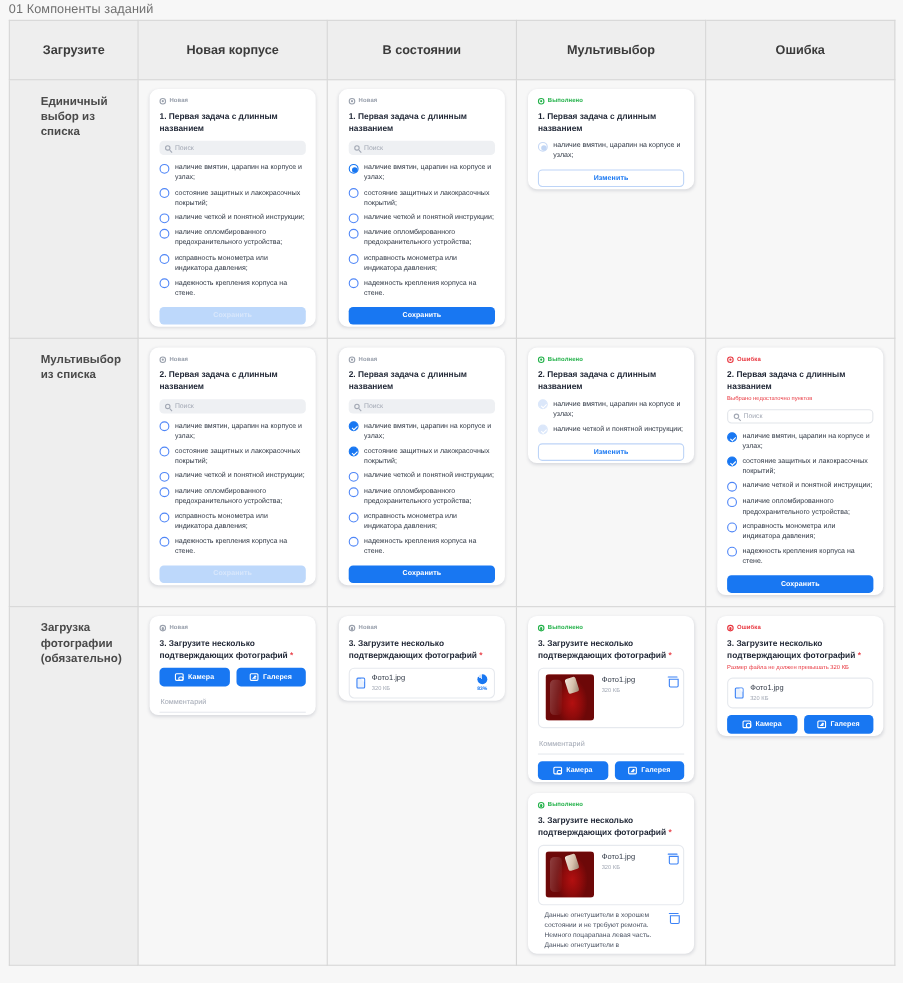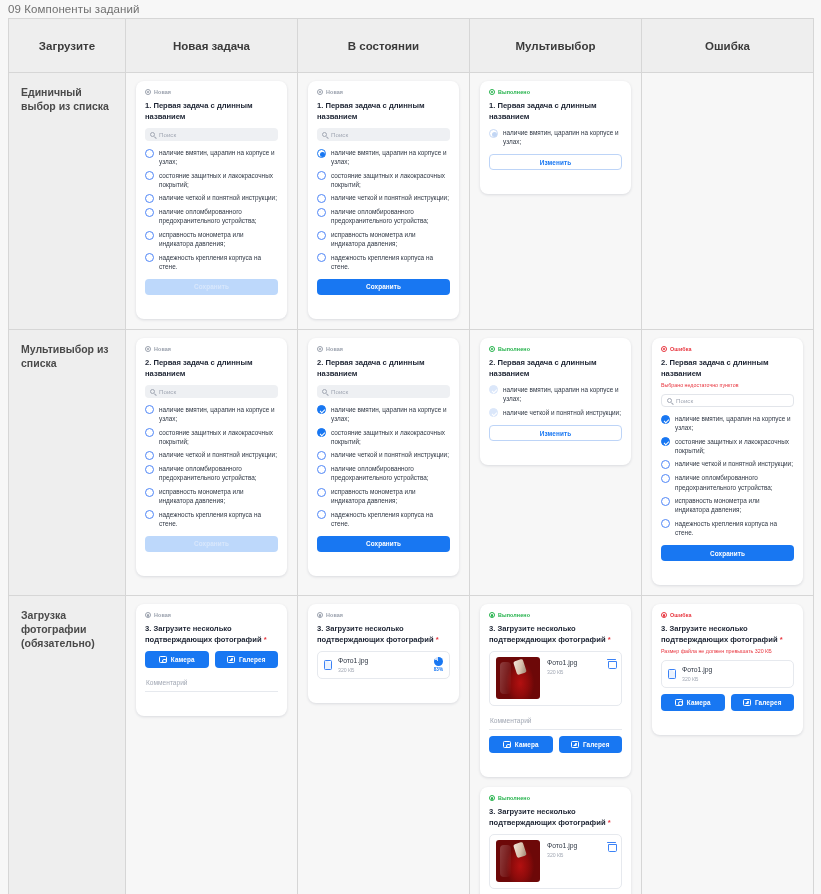--- a/index.html
+++ b/index.html
@@ -46,35 +46,35 @@
     vertical-align: middle;
   }
   .col-name  { width: 117px; }
   .col-cell  { width: 172px; }
 
   td.rowlabel {
     background: #eeeeee;
     font-size: 10.5px;
     font-weight: bold;
     color: #4a4a4a;
-    padding: 12px 10px 0 12px;
+    padding: 12px 10px 0 28px;
     line-height: 1.35;
   }
   td.cell {
     background: #f7f7f7;
     padding: 8px 10px 10px 10px;
   }
   td.cell.stack > * + * { margin-top: 10px; }
 
   
   .card {
     background: #ffffff;
     border-radius: 8px;
     box-shadow: 0 1px 3px rgba(20,30,60,.13);
-    padding: 8px 9px 24px 9px;
+    padding: 8px 9px 2px 9px;
   }
 
   .badge {
     display: flex;
     align-items: center;
     gap: 3px;
     font-size: 5.4px;
     font-weight: bold;
     letter-spacing: .1px;
     margin-bottom: 5px;
@@ -368,27 +368,27 @@
     font-size: 6.1px;
     color: #4a5262;
     line-height: 1.5;
   }
 </style>
 </head>
 <body>
 
 <div id="root">
 
-  <div class="page-title">09 Компоненты заданий</div>
+  <div class="page-title">01 Компоненты заданий</div>
 
   <table class="grid">
     <thead>
       <tr>
         <th class="col-name">Загрузите</th>
-        <th class="col-cell">Новая задача</th>
+        <th class="col-cell">Новая корпусе</th>
         <th class="col-cell">В состоянии</th>
         <th class="col-cell">Мультивыбор</th>
         <th class="col-cell">Ошибка</th>
       </tr>
     </thead>
     <tbody>
 
       <tr>
         <td class="rowlabel">Единичный выбор из списка</td>
 

